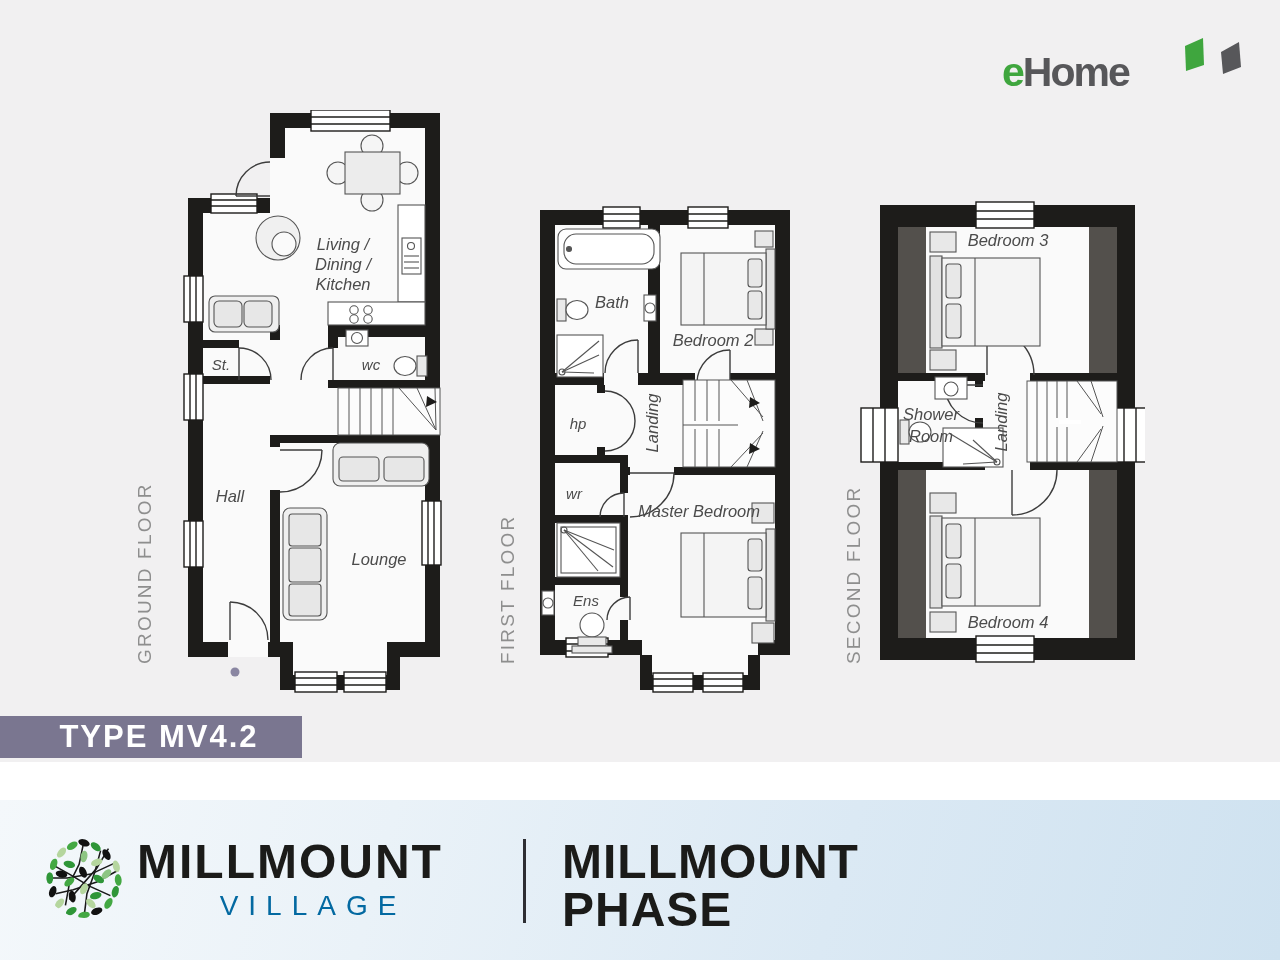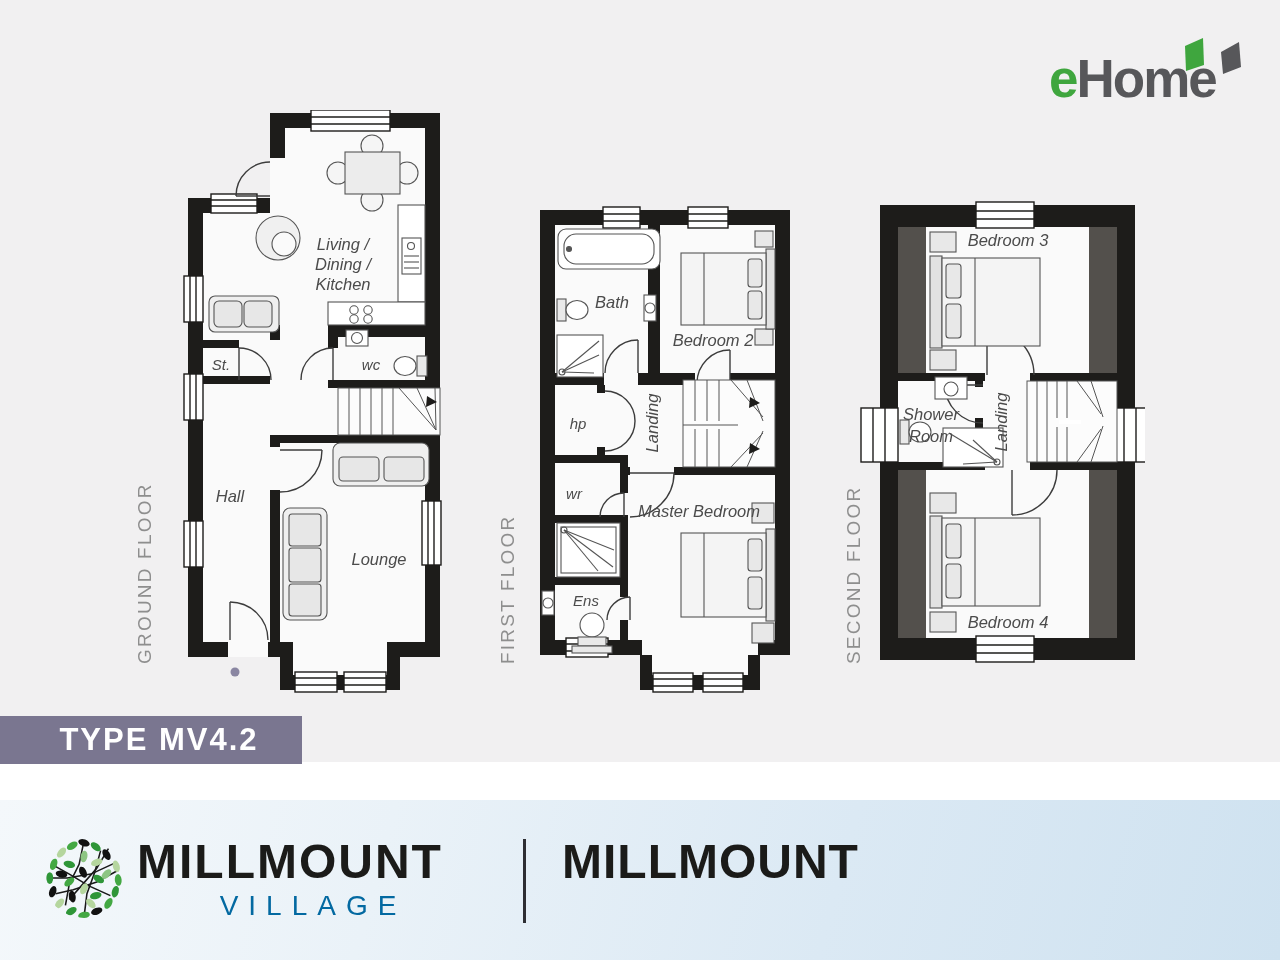--- a/index.html
+++ b/index.html
@@ -1,34 +1,34 @@
 <!DOCTYPE html>
 <html><head>
 <meta charset="utf-8">
 <style>
   html,body{margin:0;padding:0;background:#ffffff;font-family:"Liberation Sans",sans-serif;}
   #stage{position:relative;width:1280px;height:960px;overflow:hidden;background:#ffffff;}
   #main-area{position:absolute;left:0;top:0;width:1280px;height:762px;background:#f1f0f1;}
   
-  #ehome{position:absolute;left:1002px;top:52px;font-size:53px;font-weight:bold;letter-spacing:-2px;line-height:1;margin-left:47px;}
+  #ehome{position:absolute;left:1002px;top:52px;font-size:41px;font-weight:bold;letter-spacing:-2px;line-height:1;}
   #ehome .e{color:#3fa63e;} #ehome .home{color:#57575a;}
   #ehome-icon{position:absolute;left:1183px;top:36px;}
   
   .plan{position:absolute;}
   #plan-ground{left:183px;top:110px;}
   #plan-first{left:498px;top:205px;}
   #plan-second{left:845px;top:200px;}
   
   .vlabel{position:absolute;writing-mode:vertical-rl;transform:rotate(180deg);
           font-size:19px;letter-spacing:2.2px;color:#8e8e8e;white-space:nowrap;}
   #vl-ground{left:134px;top:484px;height:180px;}
   #vl-first{left:497px;top:519px;height:145px;}
   #vl-second{left:843px;top:482px;height:182px;}
   
-  #type-banner{position:absolute;left:0;top:716px;width:302px;height:48px;background:#7a7690;
+  #type-banner{position:absolute;left:0;top:716px;width:302px;height:42px;background:#7a7690;
                color:#ffffff;font-size:31px;font-weight:bold;letter-spacing:2px;
                display:flex;align-items:center;justify-content:center;padding-left:16px;box-sizing:border-box;}
   
   #footer{position:absolute;left:0;top:800px;width:1280px;height:160px;
           background:linear-gradient(105deg,#f4f8fb 0%,#eaf2f8 30%,#dbe9f4 65%,#cfe2f0 100%);}
   #tree-logo{position:absolute;left:40px;top:834px;}
   #mv-name{position:absolute;left:137px;top:838px;font-size:48px;font-weight:bold;letter-spacing:2px;color:#1b1b19;line-height:1;}
   #mv-sub{position:absolute;left:137px;top:892px;width:352px;text-align:center;font-size:28px;letter-spacing:10px;color:#0369a1;line-height:1;}
   #footer-divider{position:absolute;left:523px;top:839px;width:3px;height:84px;background:#2e2e33;}
   #ph-1{position:absolute;left:562px;top:838px;font-size:48px;font-weight:bold;letter-spacing:1px;color:#1b1b19;line-height:1;}
@@ -463,13 +463,14 @@
         <ellipse cx="68" cy="40" rx="6" ry="3.5" transform="rotate(-45 68 40)" fill="#8cc583"></ellipse>
         <ellipse cx="52" cy="70" rx="6" ry="3.5" transform="rotate(45 52 70)" fill="#b5d69e"></ellipse>
       </g>
     </g>
   </svg>
 
   <div id="mv-name">MILLMOUNT</div>
   <div id="mv-sub">VILLAGE</div>
   <div id="footer-divider"></div>
   <div id="ph-1">MILLMOUNT</div>
+  <div id="ph-2">PHASE</div>
 </div>
 
 </body></html>

